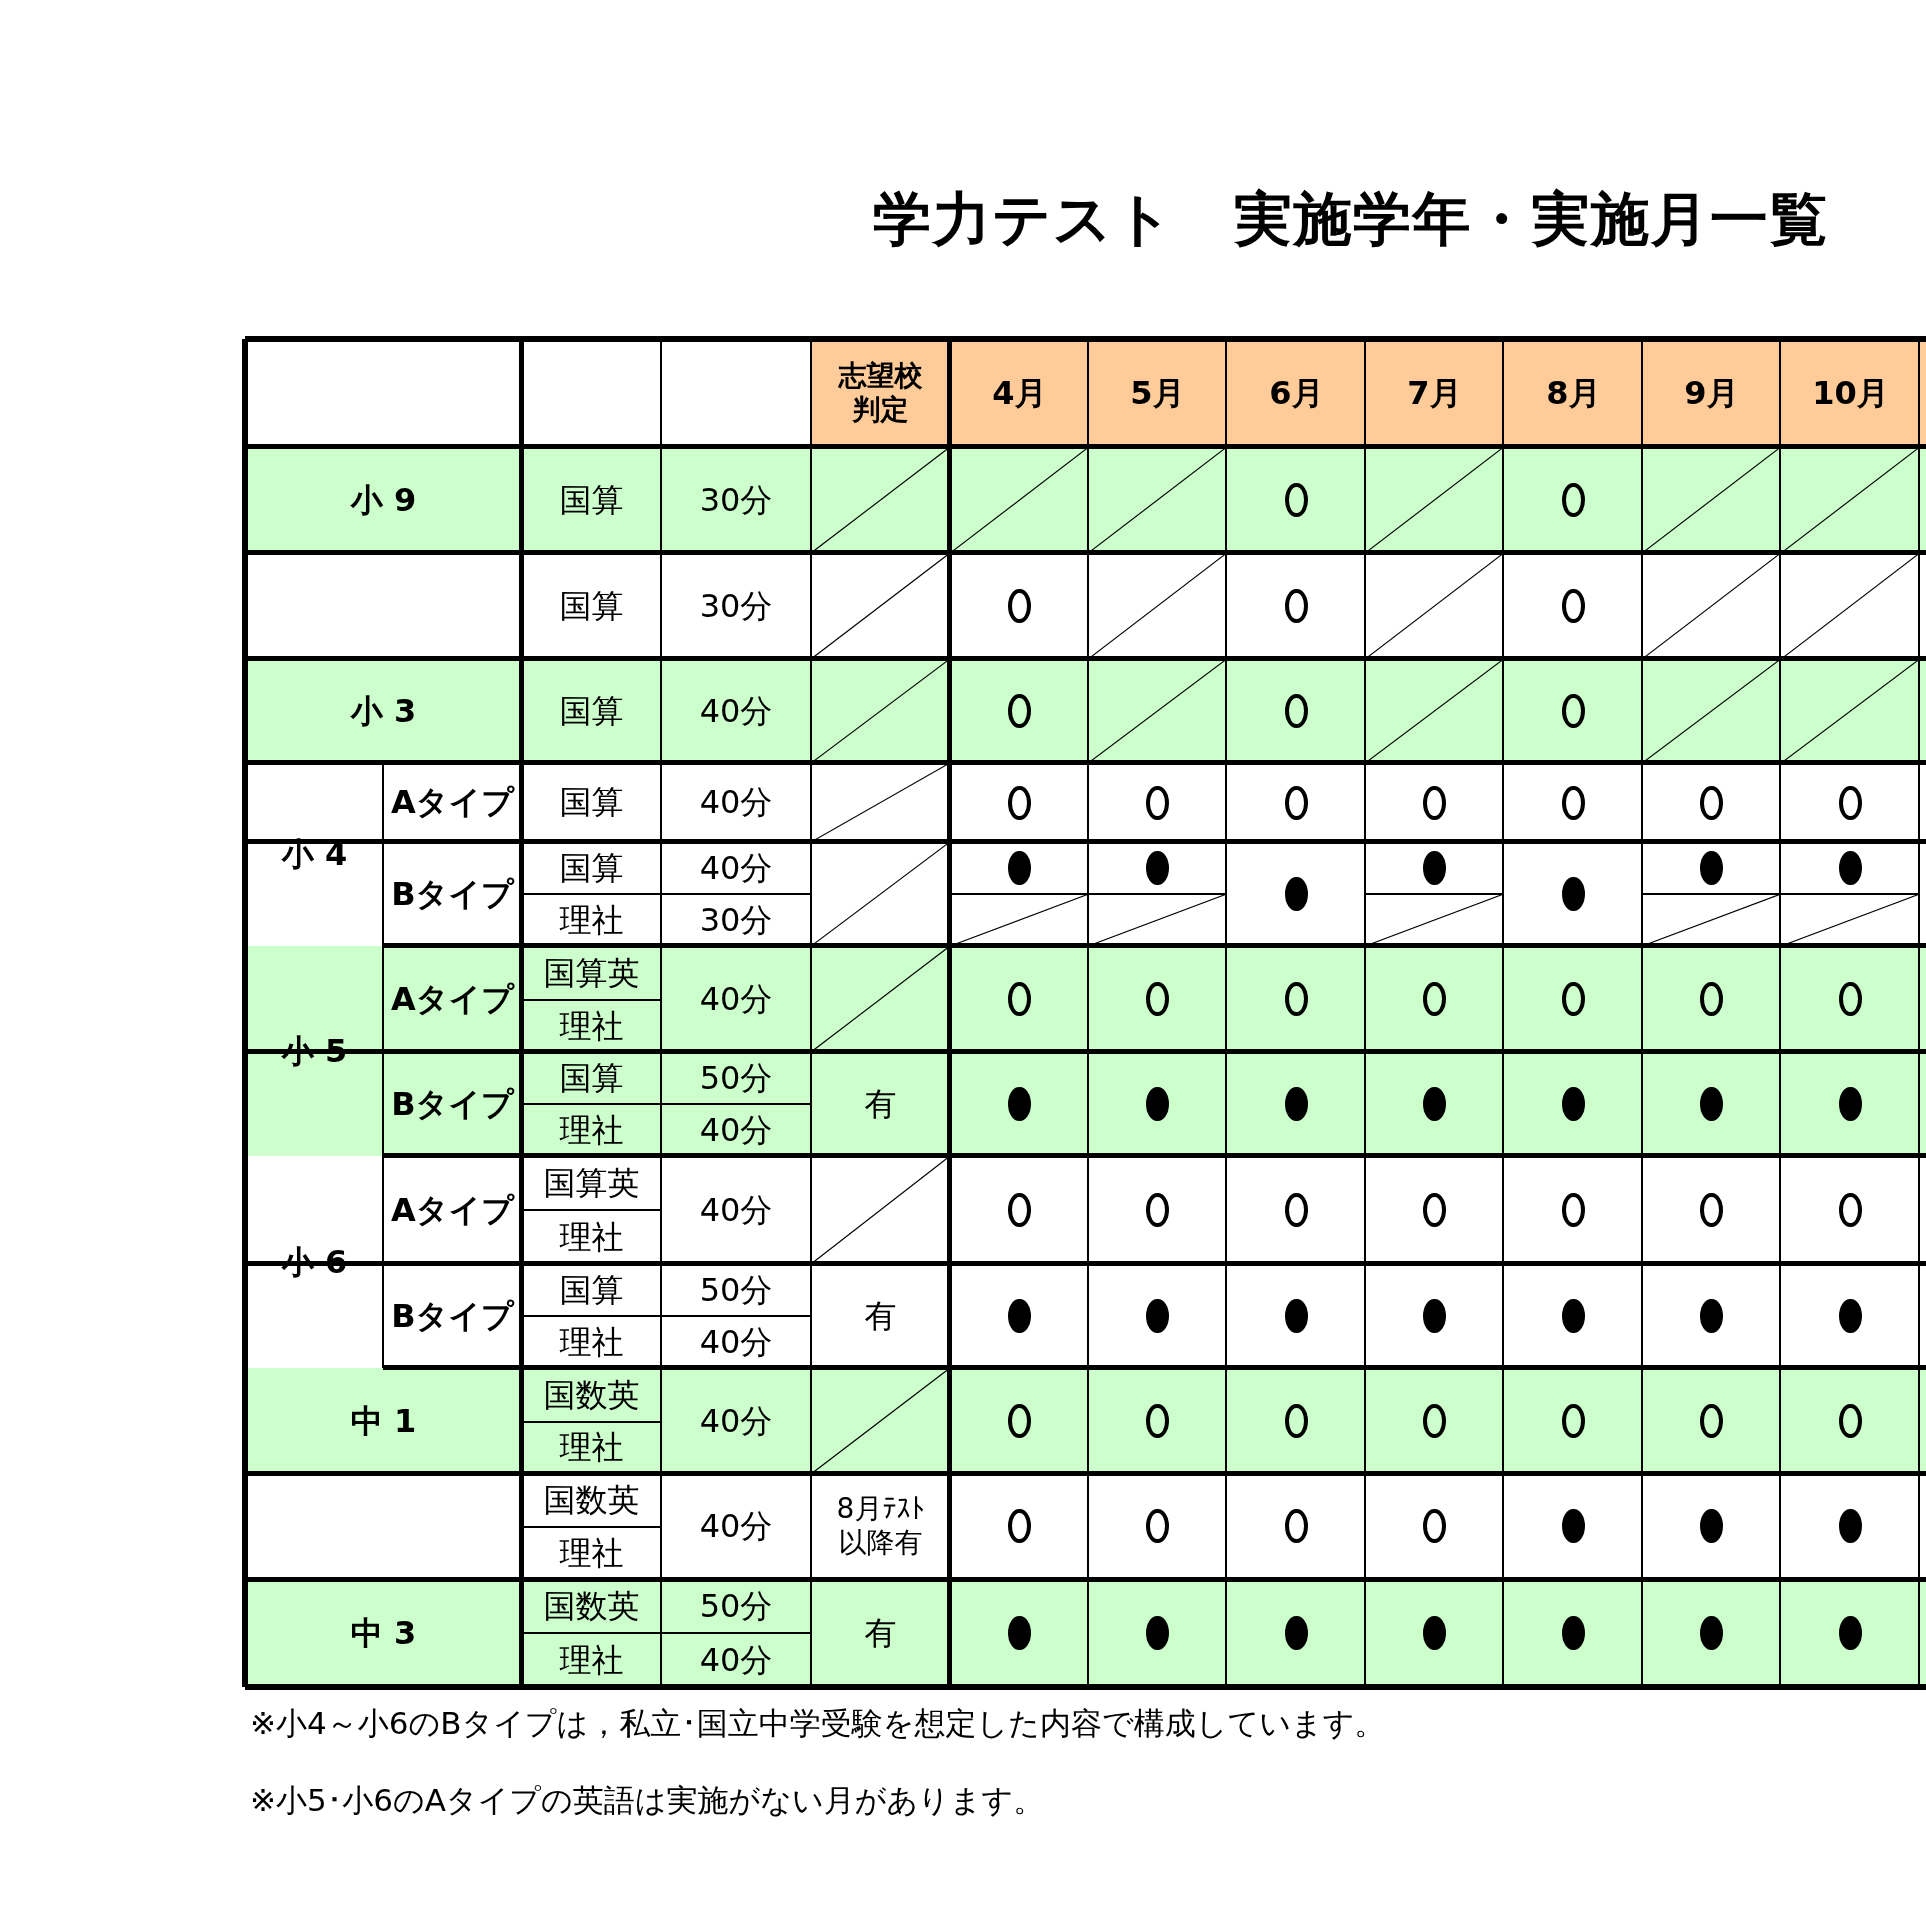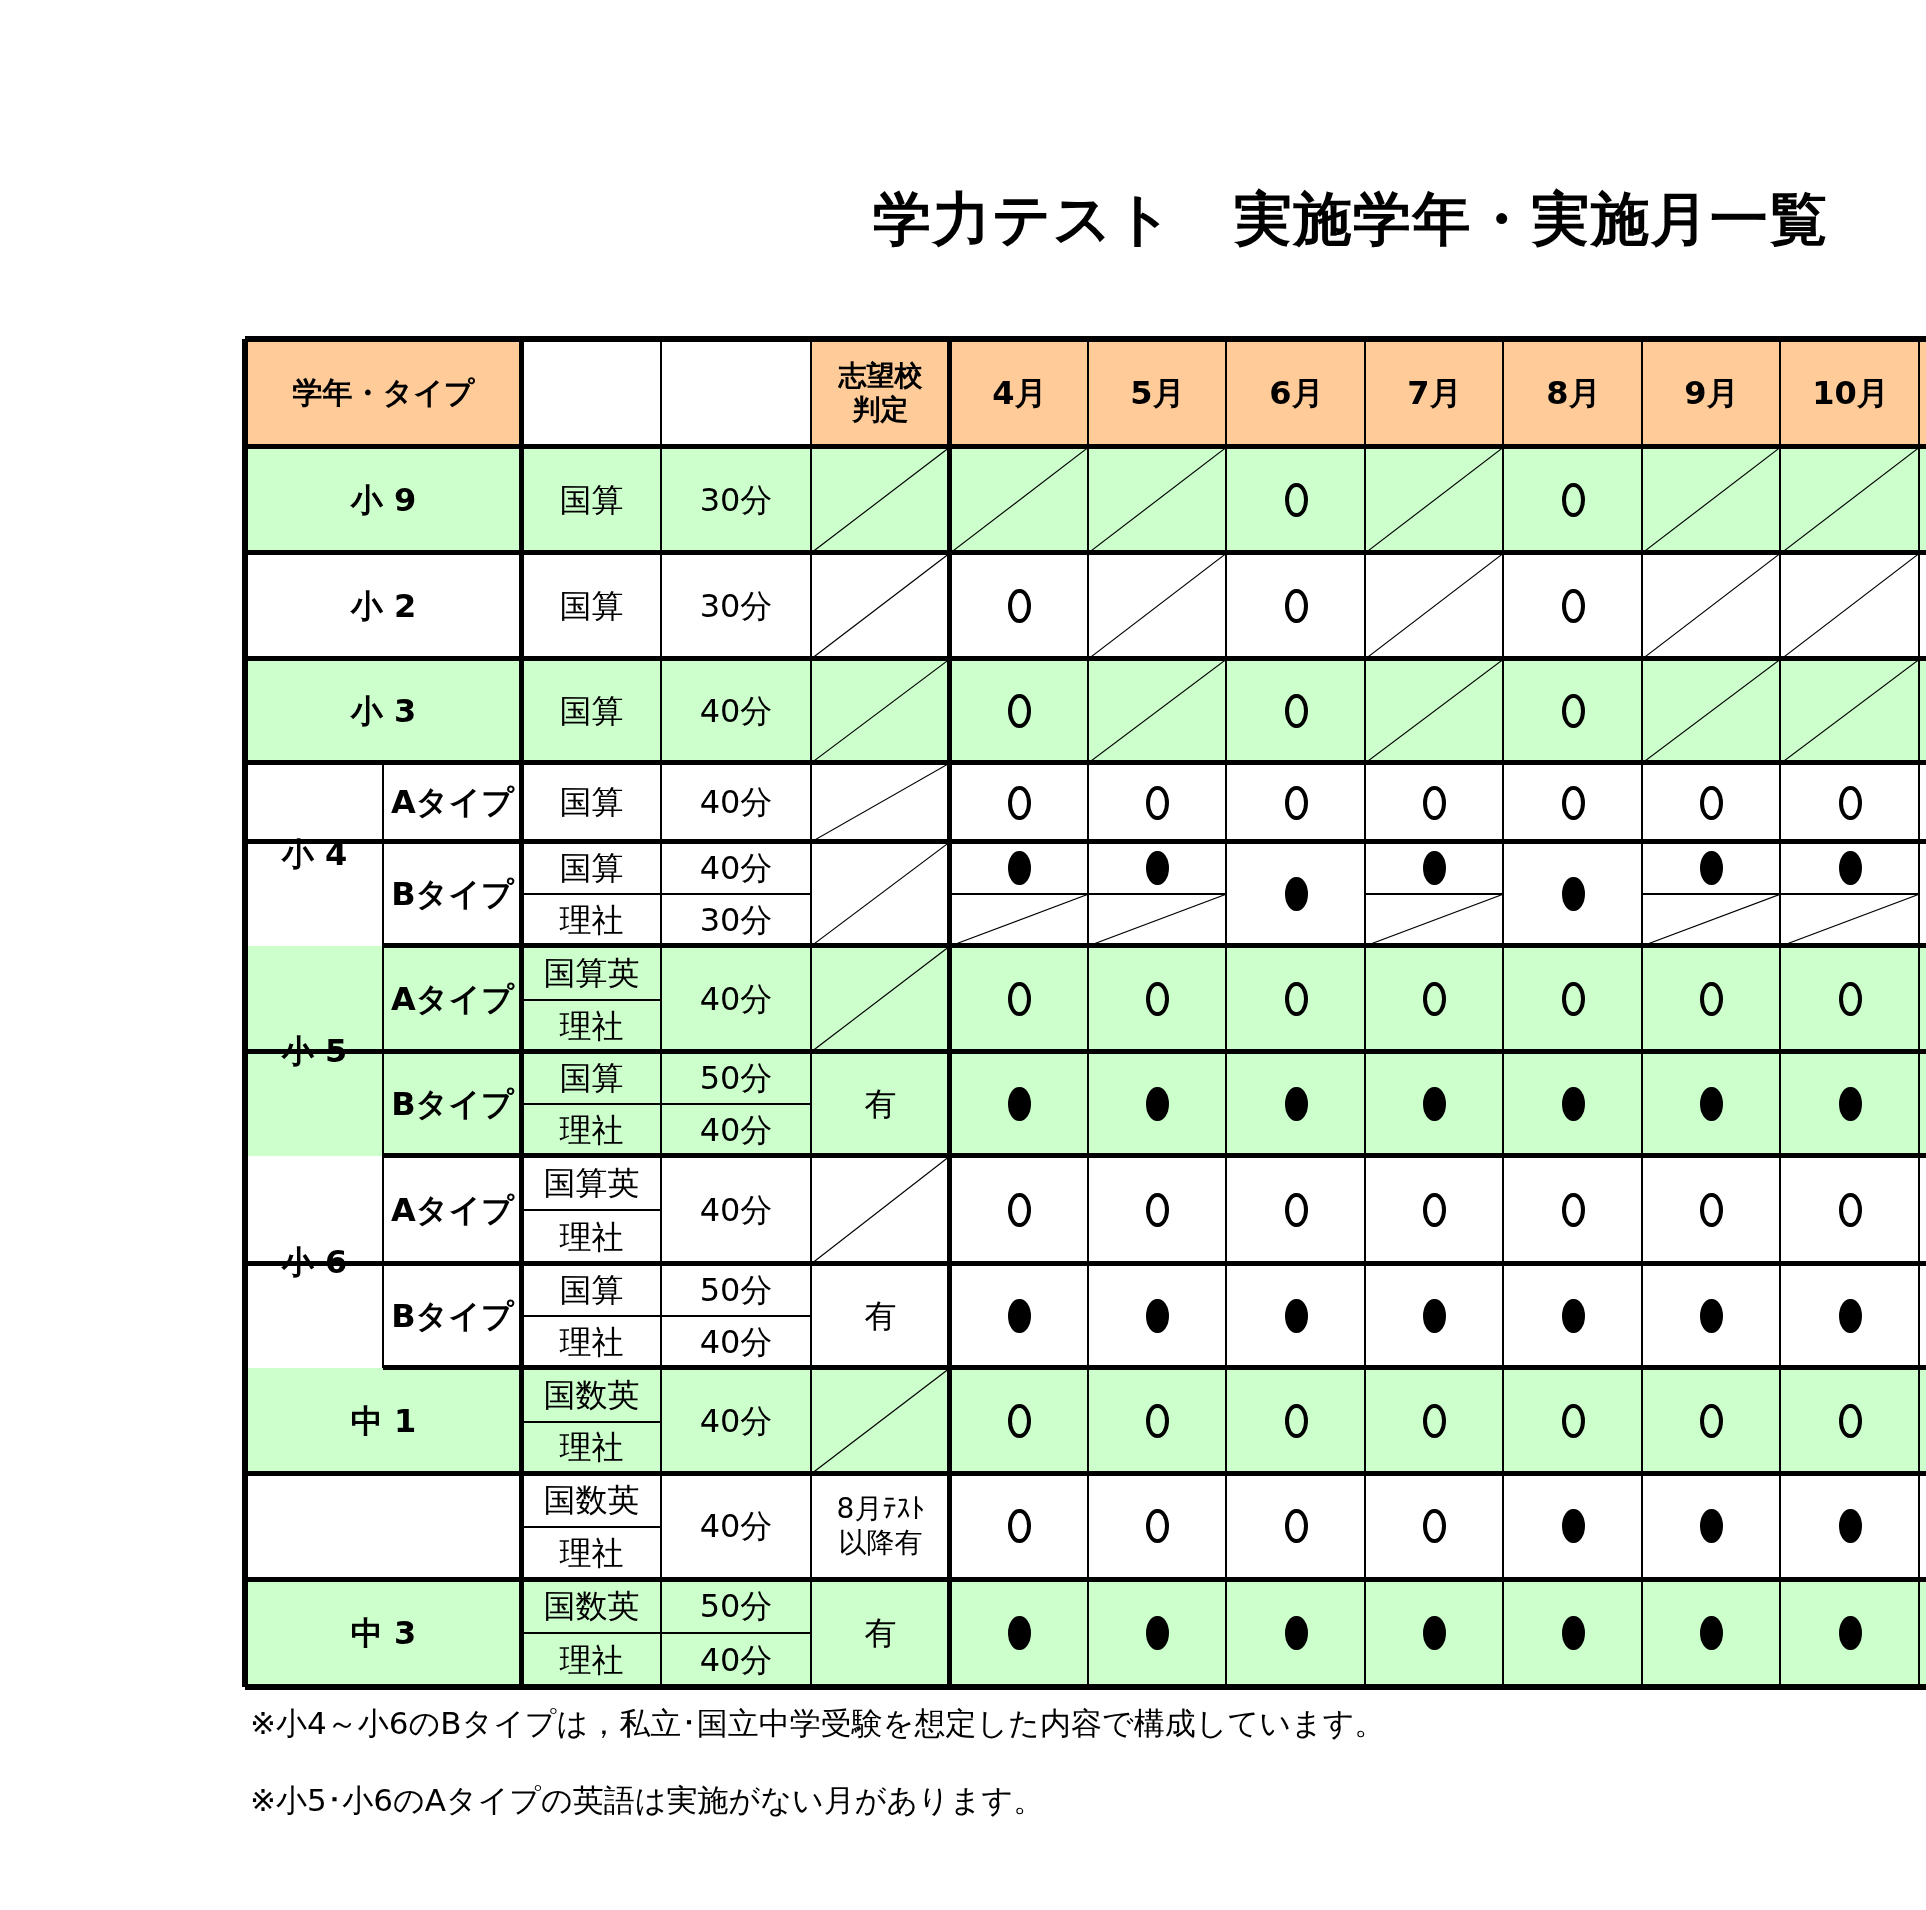--- a/index.html
+++ b/index.html
@@ -19,21 +19,20 @@
   .mark-open { width:22.3px; height:34px; border:4.6px solid #000; border-radius:50%; box-sizing:border-box; }
   .mark-fill { width:22.3px; height:34px; background:#000; border-radius:50%; }
   .note { position:absolute; left:250px; font-size:31px; }
 </style>
 </head>
 <body>
 
 <div id="title">学力テスト　実施学年・実施月一覧</div>
 
 <div id="grid">
-    <div class="cell hdr" style="left: 245px; top: 339px; width: 277px; height: 108px;">学年・タイプ</div>
     <div class="cell hdr small" style="left: 811px; top: 339px; width: 139px; height: 108px; flex-direction: column;">
       <span>志望校</span>
       <span>判定</span>
     </div>
     <div class="cell hdr month" style="left: 950px; top: 339px; width: 139px; height: 108px;">4月</div>
     <div class="cell hdr month" style="left: 1088px; top: 339px; width: 139px; height: 108px;">5月</div>
     <div class="cell hdr month" style="left: 1227px; top: 339px; width: 139px; height: 108px;">6月</div>
     <div class="cell hdr month" style="left: 1365px; top: 339px; width: 139px; height: 108px;">7月</div>
     <div class="cell hdr month" style="left: 1504px; top: 339px; width: 139px; height: 108px;">8月</div>
     <div class="cell hdr month" style="left: 1642px; top: 339px; width: 139px; height: 108px;">9月</div>
@@ -69,21 +68,20 @@
     <div class="cell " style="left: 1642px; top: 447px; width: 139px; height: 106px; background: rgb(204, 255, 204);"></div>
     <svg class="slash" width="139" height="106" style="left: 1642px; top: 447px;" viewBox="0 0 359.531 275">
       <line x1="0" y1="275" x2="359.54545454545496" y2="0" stroke="#000" stroke-width="3"></line>
     </svg>
     <div class="cell " style="left: 1781px; top: 447px; width: 139px; height: 106px; background: rgb(204, 255, 204);"></div>
     <svg class="slash" width="139" height="106" style="left: 1781px; top: 447px;" viewBox="0 0 359.531 275">
       <line x1="0" y1="275" x2="359.54545454545496" y2="0" stroke="#000" stroke-width="3"></line>
     </svg>
     <div class="cell " style="left: 1919px; top: 447px; width: 139px; height: 106px; background: rgb(204, 255, 204);"></div>
     <div class="cell " style="left: 1919px; top: 447px; width: 139px; height: 106px;"></div>
-    <div class="cell bold" style="left: 245px; top: 553px; width: 277px; height: 106px; background: rgb(255, 255, 255);">小 2</div>
     <div class="cell " style="left: 522px; top: 553px; width: 139px; height: 106px; background: rgb(255, 255, 255);">国算</div>
     <div class="cell " style="left: 661px; top: 553px; width: 150px; height: 106px; background: rgb(255, 255, 255);">30分</div>
     <div class="cell " style="left: 811px; top: 553px; width: 139px; height: 106px; background: rgb(255, 255, 255);"></div>
     <svg class="slash" width="139" height="106" style="left: 811px; top: 553px;" viewBox="0 0 360 275">
       <line x1="0" y1="275" x2="360" y2="0" stroke="#000" stroke-width="3"></line>
     </svg>
     <div class="cell " style="left: 950px; top: 553px; width: 139px; height: 106px; background: rgb(255, 255, 255);"></div>
     <div class="cell " style="left: 950px; top: 553px; width: 139px; height: 106px;">
       <div class="mark-open"></div>
     </div>

